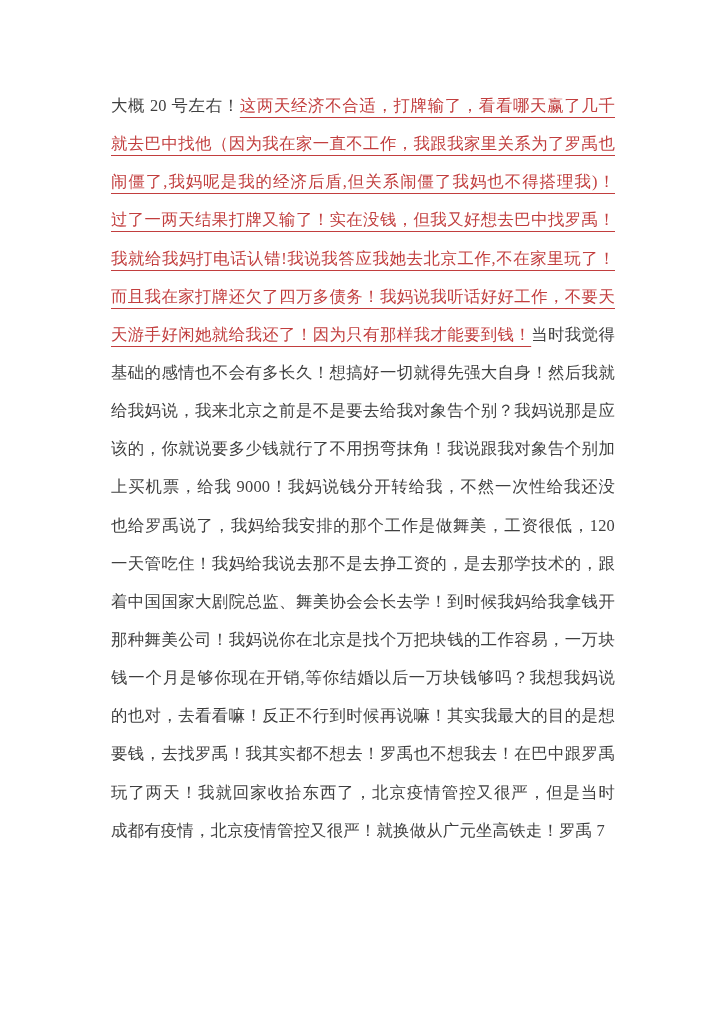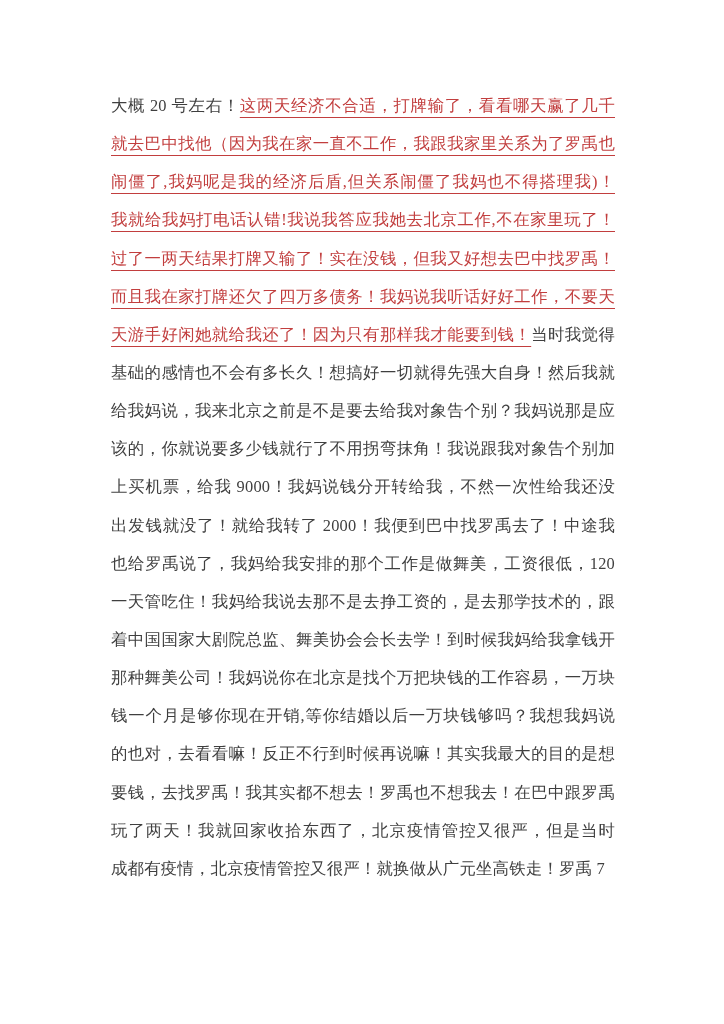--- a/index.html
+++ b/index.html
@@ -54,29 +54,28 @@
   }
 </style>
 </head>
 <body>
 
 <div class="page">
   <div class="doc-body">
       <div class="line just"><span class="seg">大概 20 号左右！</span><span class="seg red">这两天经济不合适，打牌输了，看看哪天赢了几千</span></div>
       <div class="line just"><span class="seg red">就去巴中找他（因为我在家一直不工作，我跟我家里关系为了罗禹也</span></div>
       <div class="line just"><span class="seg red">闹僵了,我妈呢是我的经济后盾,但关系闹僵了我妈也不得搭理我)！</span></div>
+      <div class="line just"><span class="seg red">过了一两天结果打牌又输了！实在没钱，但我又好想去巴中找罗禹！</span></div>
       <div class="line just"><span class="seg red">我就给我妈打电话认错!我说我答应我她去北京工作,不在家里玩了！</span></div>
-      <div class="line just"><span class="seg red">过了一两天结果打牌又输了！实在没钱，但我又好想去巴中找罗禹！</span></div>
       <div class="line just"><span class="seg red">而且我在家打牌还欠了四万多债务！我妈说我听话好好工作，不要天</span></div>
       <div class="line just"><span class="seg red">天游手好闲她就给我还了！因为只有那样我才能要到钱！</span><span class="seg">当时我觉得</span></div>
       <div class="line just"><span class="seg">基础的感情也不会有多长久！想搞好一切就得先强大自身！然后我就</span></div>
       <div class="line just"><span class="seg">给我妈说，我来北京之前是不是要去给我对象告个别？我妈说那是应</span></div>
       <div class="line just"><span class="seg">该的，你就说要多少钱就行了不用拐弯抹角！我说跟我对象告个别加</span></div>
       <div class="line just"><span class="seg">上买机票，给我 9000！我妈说钱分开转给我，不然一次性给我还没</span></div>
-      <div class="line just"><span class="seg">出发钱就没了！就给我转了 2000！我便到巴中找罗禹去了！中途我</span></div>
       <div class="line just"><span class="seg">也给罗禹说了，我妈给我安排的那个工作是做舞美，工资很低，120</span></div>
       <div class="line just"><span class="seg">一天管吃住！我妈给我说去那不是去挣工资的，是去那学技术的，跟</span></div>
       <div class="line just"><span class="seg">着中国国家大剧院总监、舞美协会会长去学！到时候我妈给我拿钱开</span></div>
       <div class="line just"><span class="seg">那种舞美公司！我妈说你在北京是找个万把块钱的工作容易，一万块</span></div>
       <div class="line just"><span class="seg">钱一个月是够你现在开销,等你结婚以后一万块钱够吗？我想我妈说</span></div>
       <div class="line just"><span class="seg">的也对，去看看嘛！反正不行到时候再说嘛！其实我最大的目的是想</span></div>
       <div class="line just"><span class="seg">要钱，去找罗禹！我其实都不想去！罗禹也不想我去！在巴中跟罗禹</span></div>
       <div class="line just"><span class="seg">玩了两天！我就回家收拾东西了，北京疫情管控又很严，但是当时</span></div>
       <div class="line"><span class="seg">成都有疫情，北京疫情管控又很严！就换做从广元坐高铁走！罗禹 7</span></div>
     </div>

